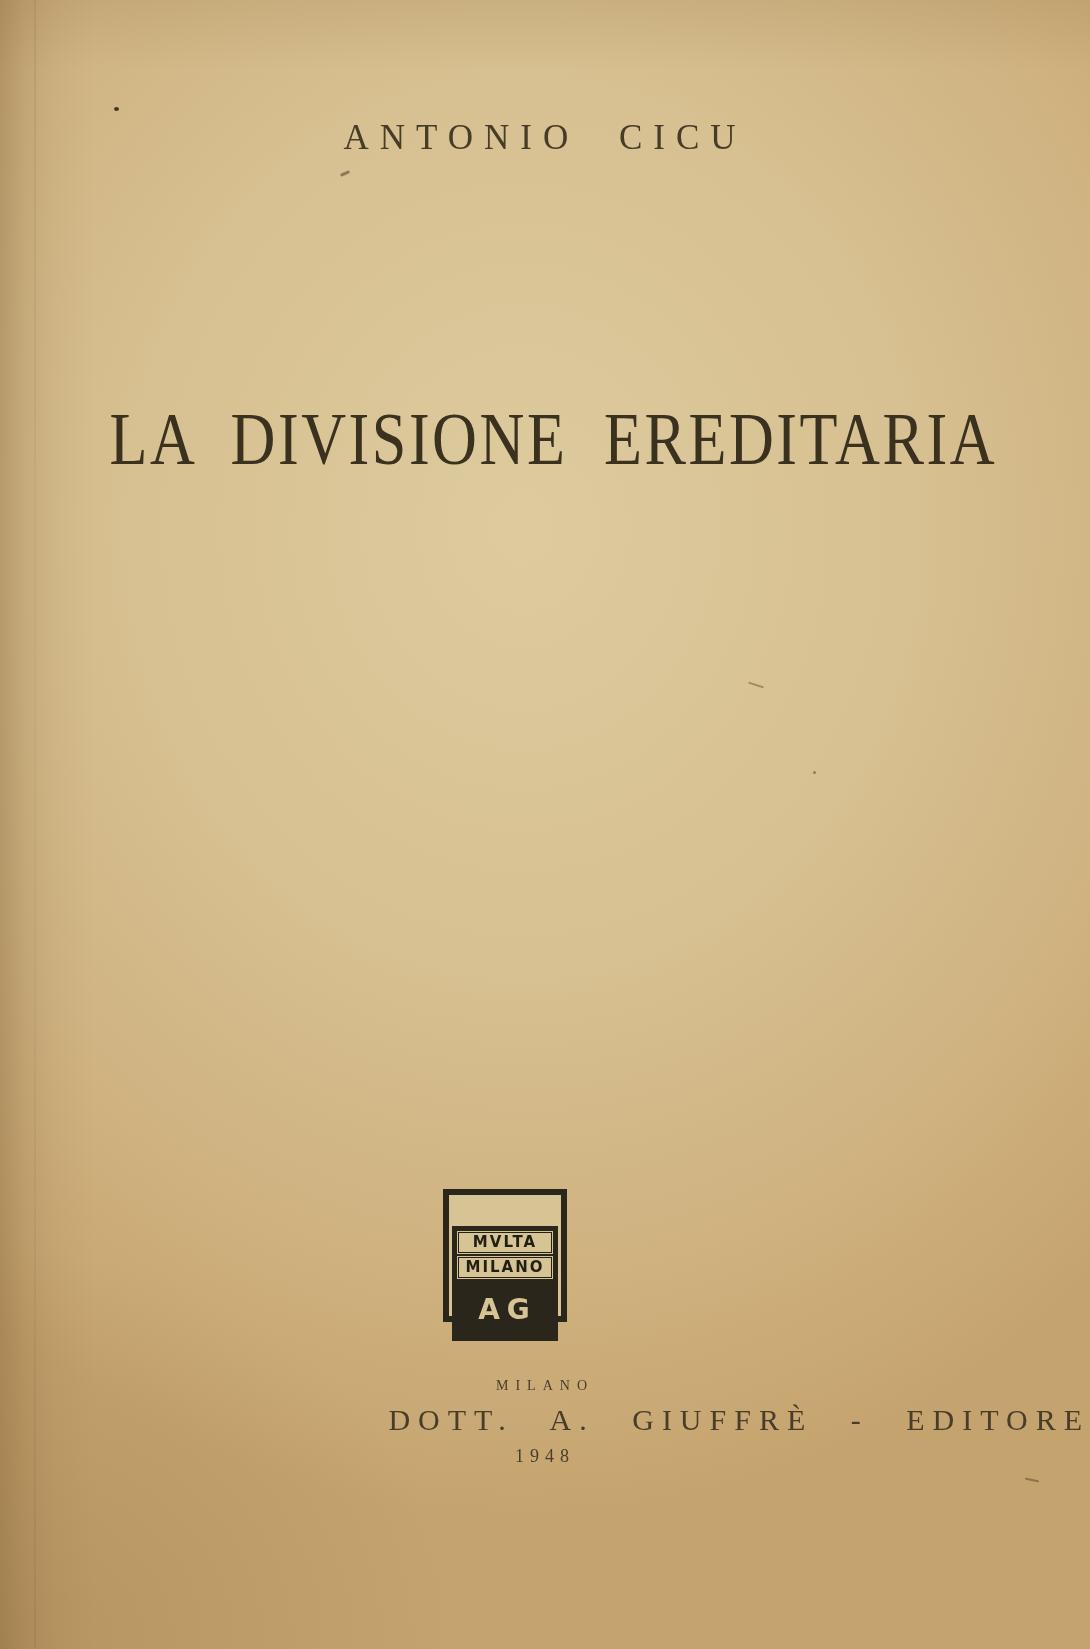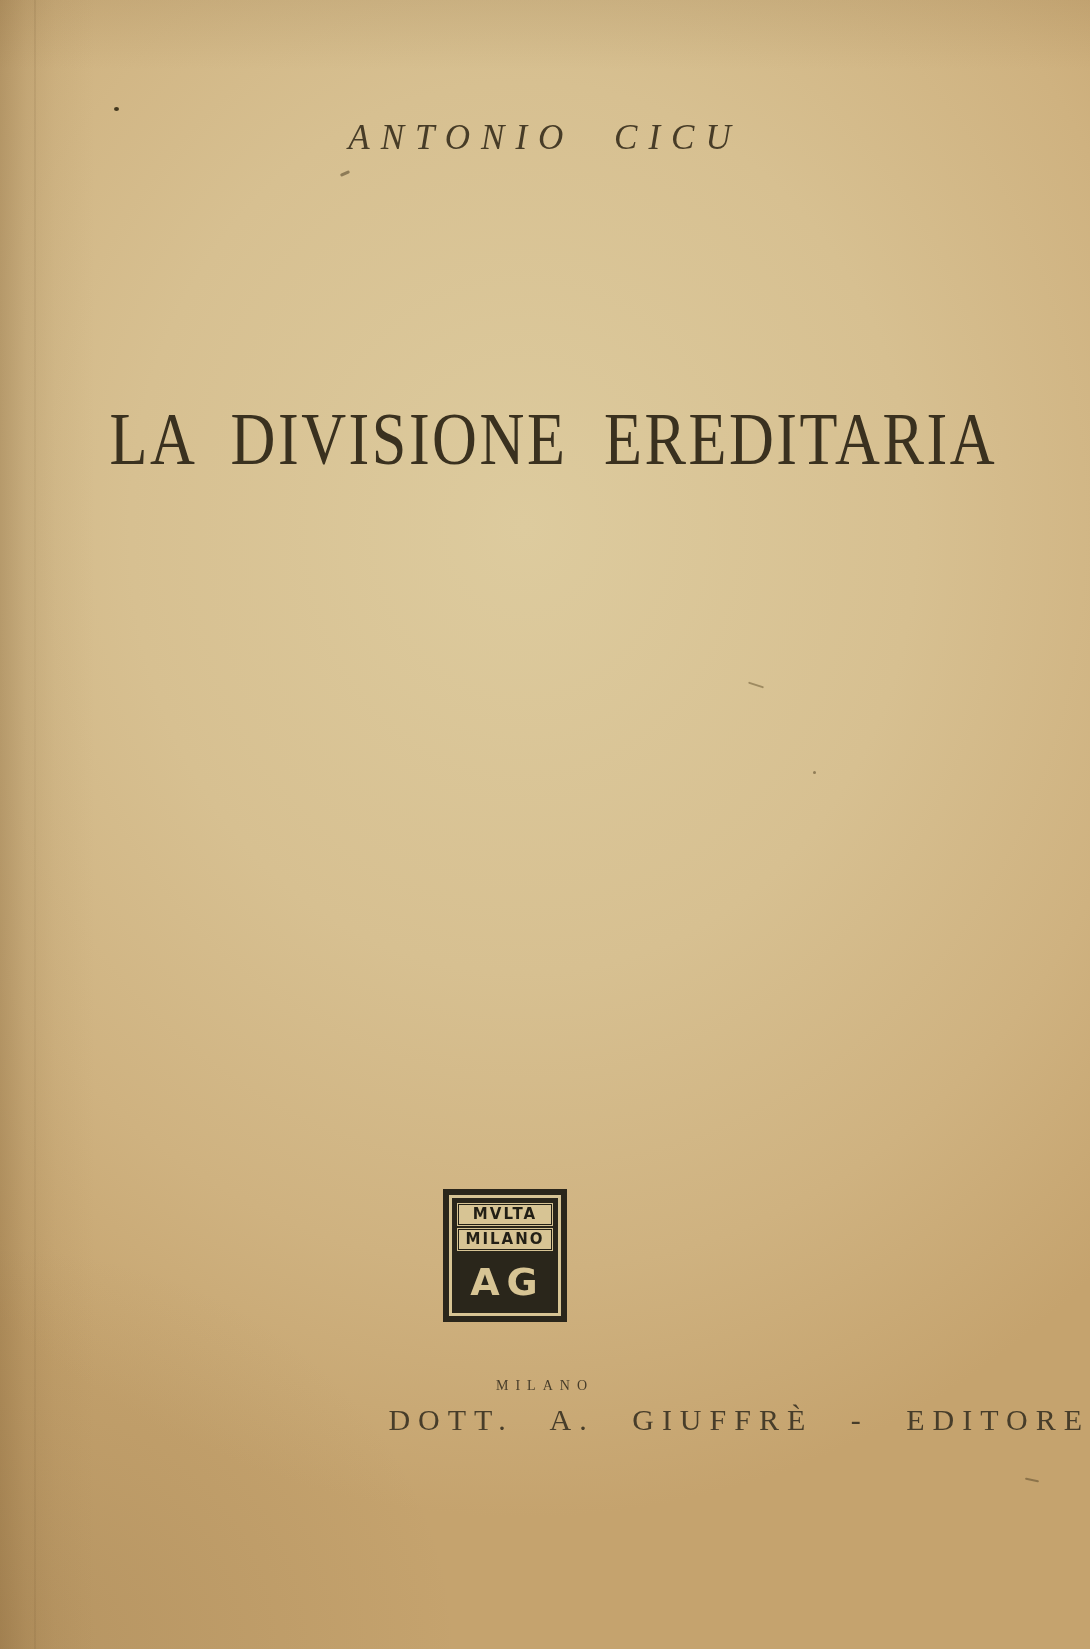--- a/index.html
+++ b/index.html
@@ -32,21 +32,20 @@
   .author-line {
     position: absolute;
     top: 118px; left: 0;
     width: 100%;
     text-align: center;
     font-size: 35px;
     letter-spacing: 11px;
     word-spacing: 20px;
     color: #473c27;
     white-space: nowrap;
-    font-style: italic;
   }
 
   .title-row {
     position: absolute;
     top: 402px; left: 8px;
     width: 100%;
     display: flex;
     justify-content: center;
   }
   .title-text {
@@ -72,20 +71,21 @@
     padding: 3px;
   }
   .logo-black {
     width: 100%; height: 100%;
     box-sizing: border-box;
     background: #2a261b;
     padding: 6px 6px 4px 6px;
     display: flex;
     flex-direction: column;
     align-items: stretch;
+    margin-top: 28px;
   }
   .logo-word {
     background: #d7c494;
     color: #221f15;
     font-family: "DejaVu Sans", sans-serif;
     font-weight: bold;
     font-size: 15px;
     line-height: 19px;
     text-align: center;
     letter-spacing: 2px;
@@ -94,21 +94,21 @@
     box-shadow: 0 0 0 1px #d7c494;
   }
   .logo-initials {
     flex: 1;
     display: flex;
     align-items: center;
     justify-content: center;
     color: #d7c494;
     font-family: "DejaVu Sans", sans-serif;
     font-weight: bold;
-    font-size: 38px;
+    font-size: 28px;
     letter-spacing: 7px;
     line-height: 1;
     padding-left: 5px;
   }
 
   .imprint {
     position: absolute;
     left: 0; top: 1378px;
     width: 100%;
     text-align: center;
@@ -158,20 +158,21 @@
     <div class="logo-black">
       <div class="logo-word">MVLTA</div>
       <div class="logo-word">MILANO</div>
       <div class="logo-initials">AG</div>
     </div>
   </div>
 
   <div class="imprint">
     <div class="imprint-city">MILANO</div>
     <div class="imprint-publisher">DOTT. A. GIUFFRÈ - EDITORE</div>
+    <div class="imprint-year">1948</div>
   </div>
 
   <div class="speck speck-1"></div>
   <div class="speck speck-2"></div>
   <div class="speck speck-3"></div>
   <div class="speck speck-4"></div>
   <div class="speck speck-5"></div>
 
 </div>
 

